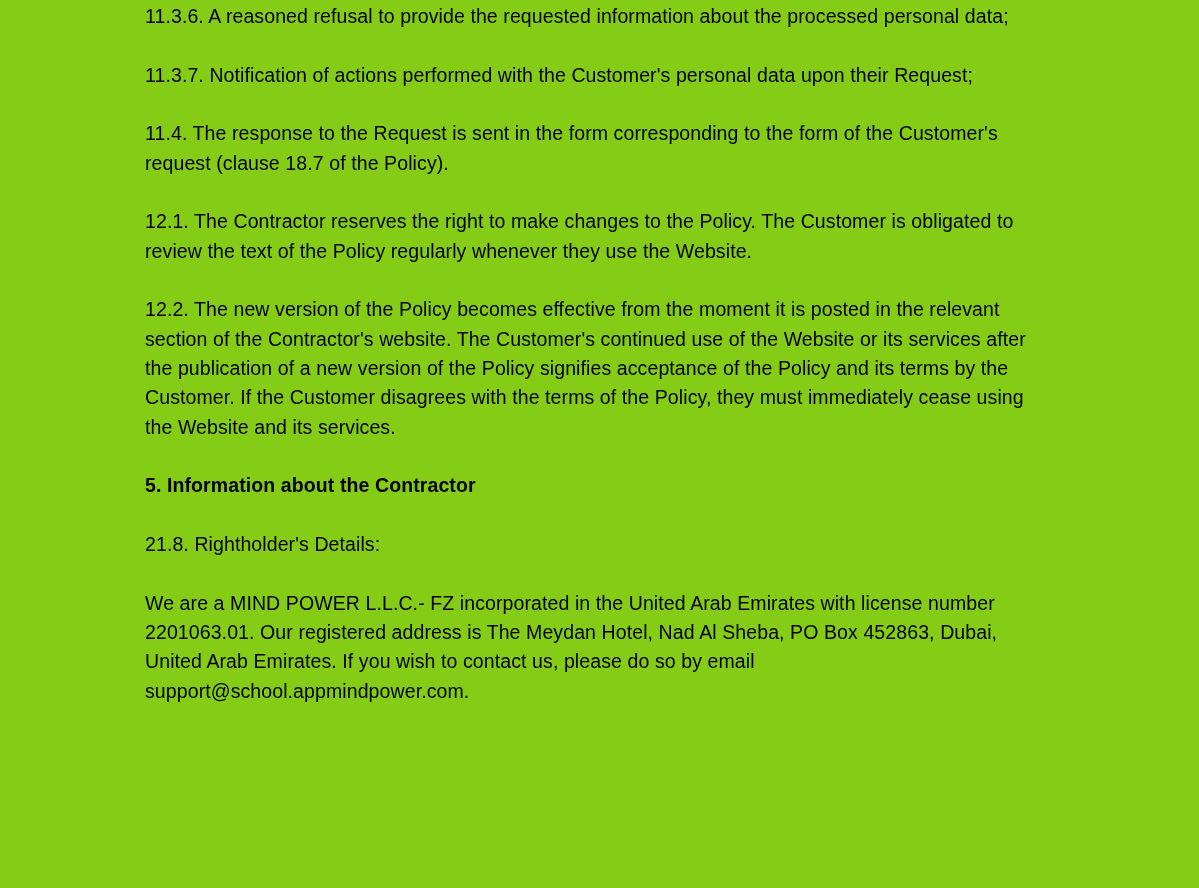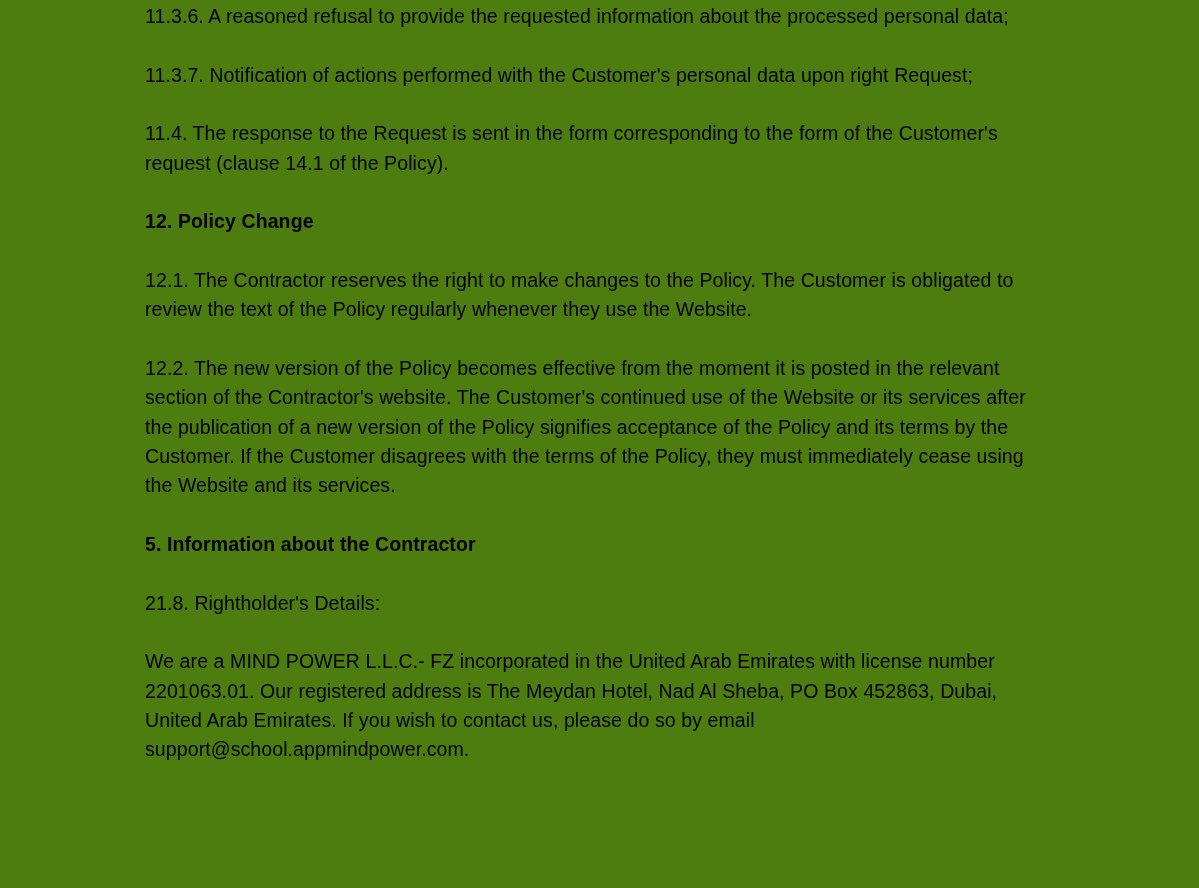--- a/index.html
+++ b/index.html
@@ -4,21 +4,21 @@
 <style>
   html, body {
     margin: 0;
     padding: 0;
     background: #ffffff;
   }
   .page {
     position: relative;
     width: 1199px;
     height: 888px;
-    background: #4d7c0f;
+    background: #84cc16;
     overflow: hidden;
   }
   .doc-body {
     position: absolute;
     left: 145px;
     top: 2px;
     width: 908px;
     font-family: "Liberation Sans", "DejaVu Sans", sans-serif;
     font-size: 19.5px;
     line-height: 29.33px;
@@ -37,22 +37,21 @@
   .para:last-child {
     margin-bottom: 16px;
   }
 </style>
 </head>
 <body>
 
 <div class="page">
   <div class="doc-body">
       <p class="para">11.3.6. A reasoned refusal to provide the requested information about the processed personal data;</p>
-      <p class="para">11.3.7. Notification of actions performed with the Customer's personal data upon right Request;</p>
-      <p class="para">11.4. The response to the Request is sent in the form corresponding to the form of the Customer's request (clause 14.1 of the Policy).</p>
-      <p class="para heading">12. Policy Change</p>
+      <p class="para">11.3.7. Notification of actions performed with the Customer's personal data upon their Request;</p>
+      <p class="para">11.4. The response to the Request is sent in the form corresponding to the form of the Customer's request (clause 18.7 of the Policy).</p>
       <p class="para">12.1. The Contractor reserves the right to make changes to the Policy. The Customer is obligated to review the text of the Policy regularly whenever they use the Website.</p>
       <p class="para">12.2. The new version of the Policy becomes effective from the moment it is posted in the relevant section of the Contractor's website. The Customer's continued use of the Website or its services after the publication of a new version of the Policy signifies acceptance of the Policy and its terms by the Customer. If the Customer disagrees with the terms of the Policy, they must immediately cease using the Website and its services.</p>
       <p class="para heading">5. Information about the Contractor</p>
       <p class="para">21.8. Rightholder's Details:</p>
       <p class="para">We are a MIND POWER L.L.C.- FZ incorporated in the United Arab Emirates with license number 2201063.01. Our registered address is The Meydan Hotel, Nad Al Sheba, PO Box 452863, Dubai, United Arab Emirates. If you wish to contact us, please do so by email support@school.appmindpower.com.</p>
     </div>
 </div>
 
 </body></html>

